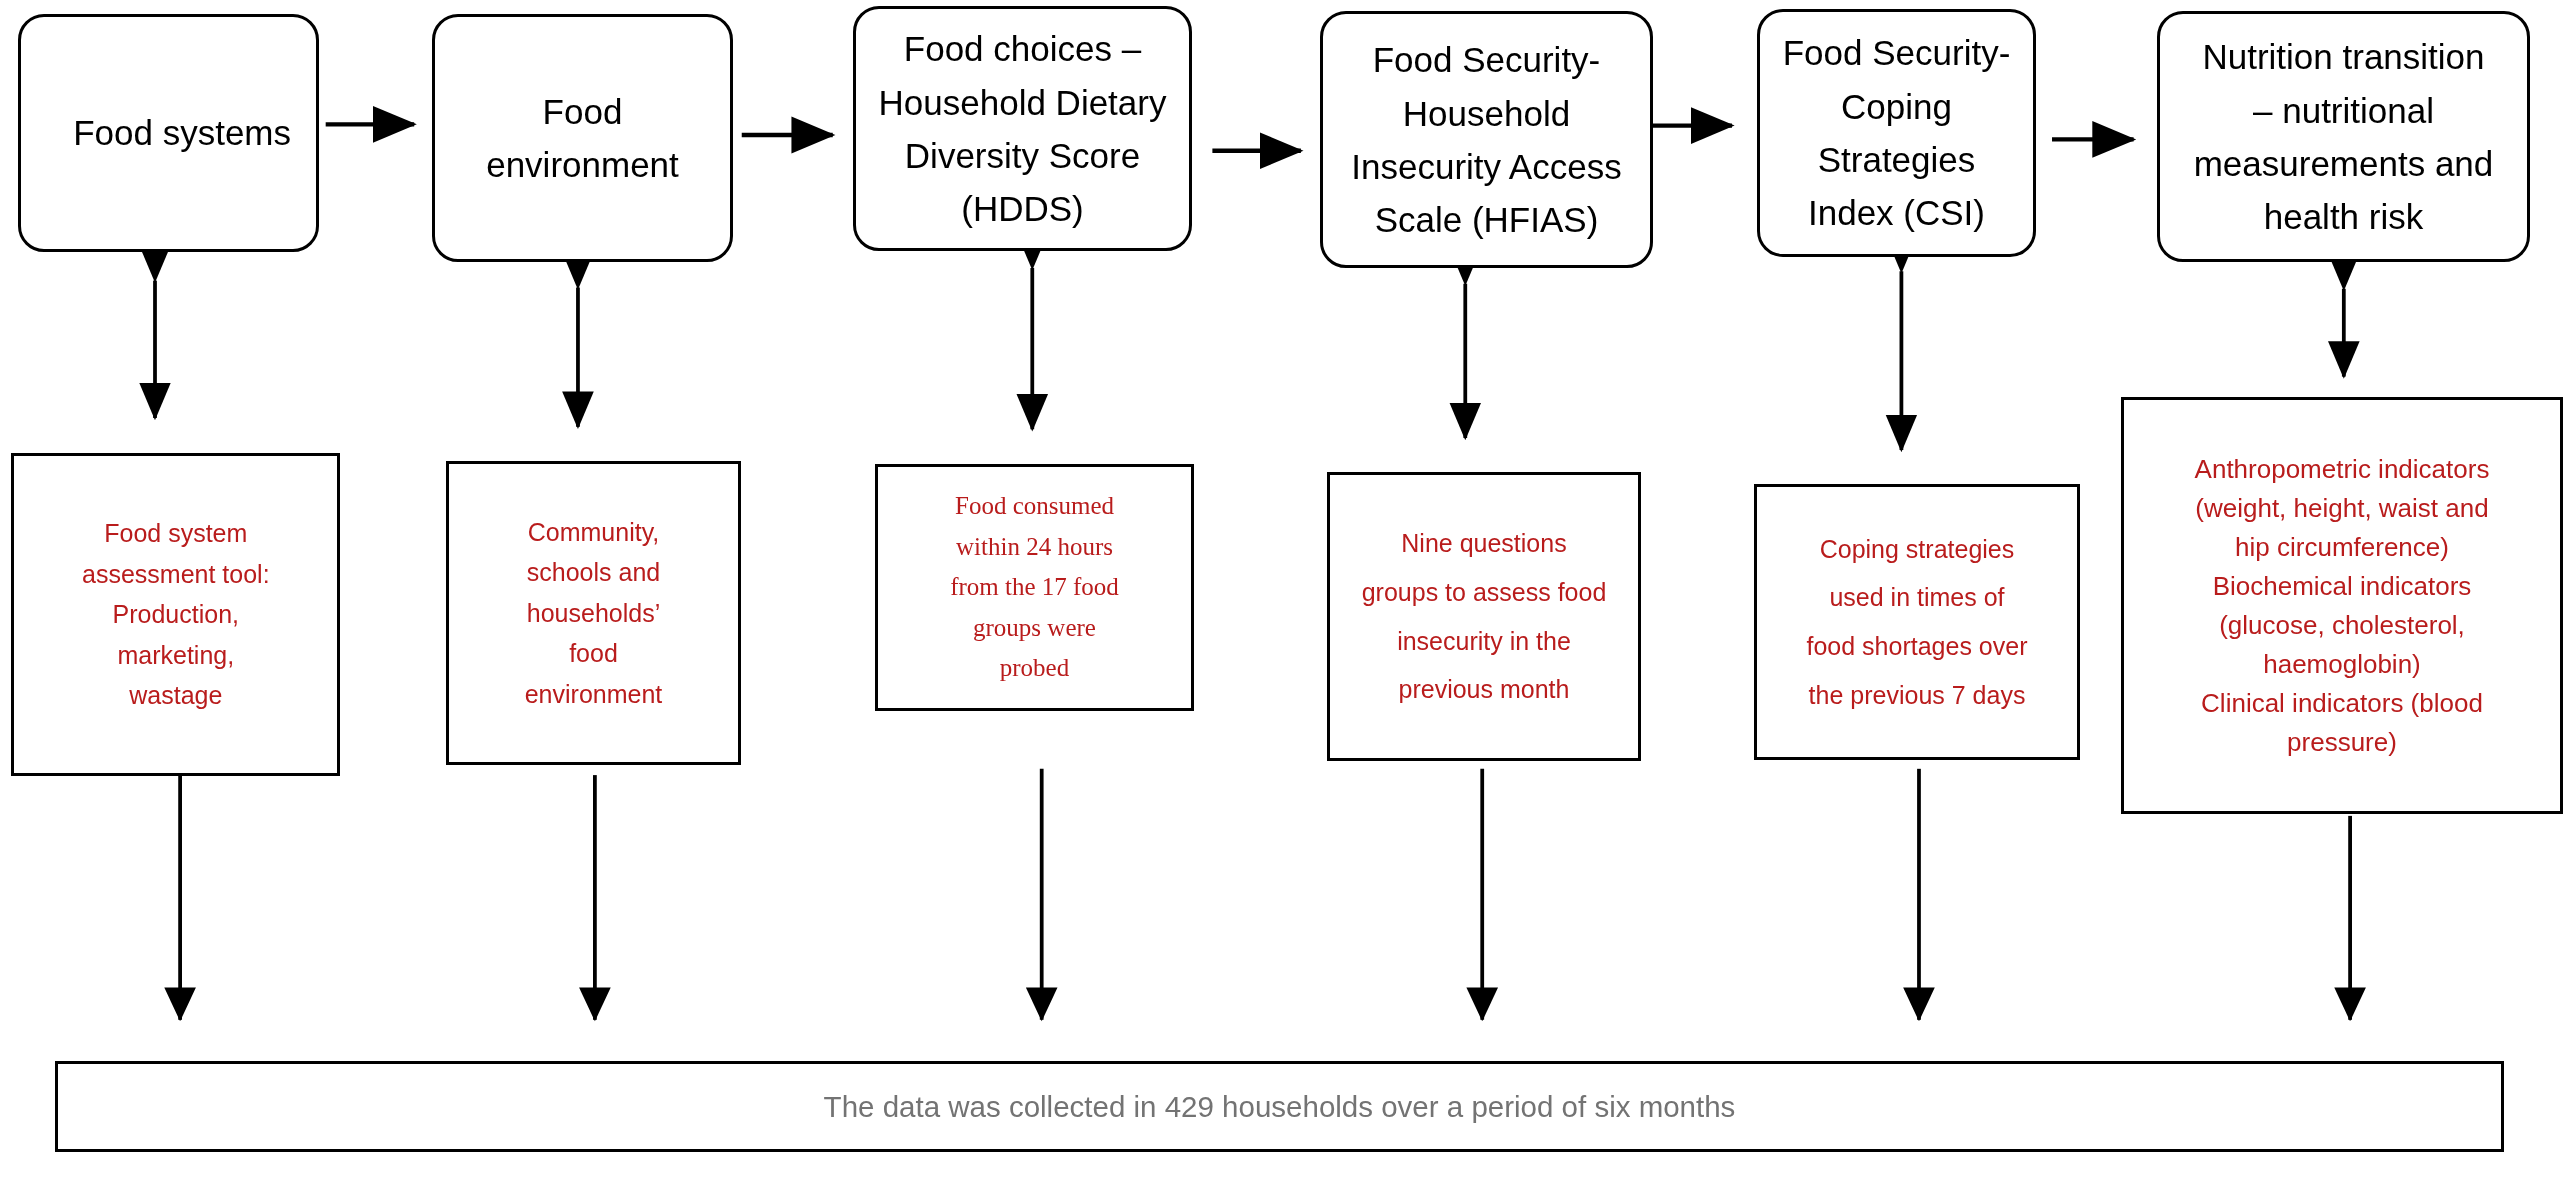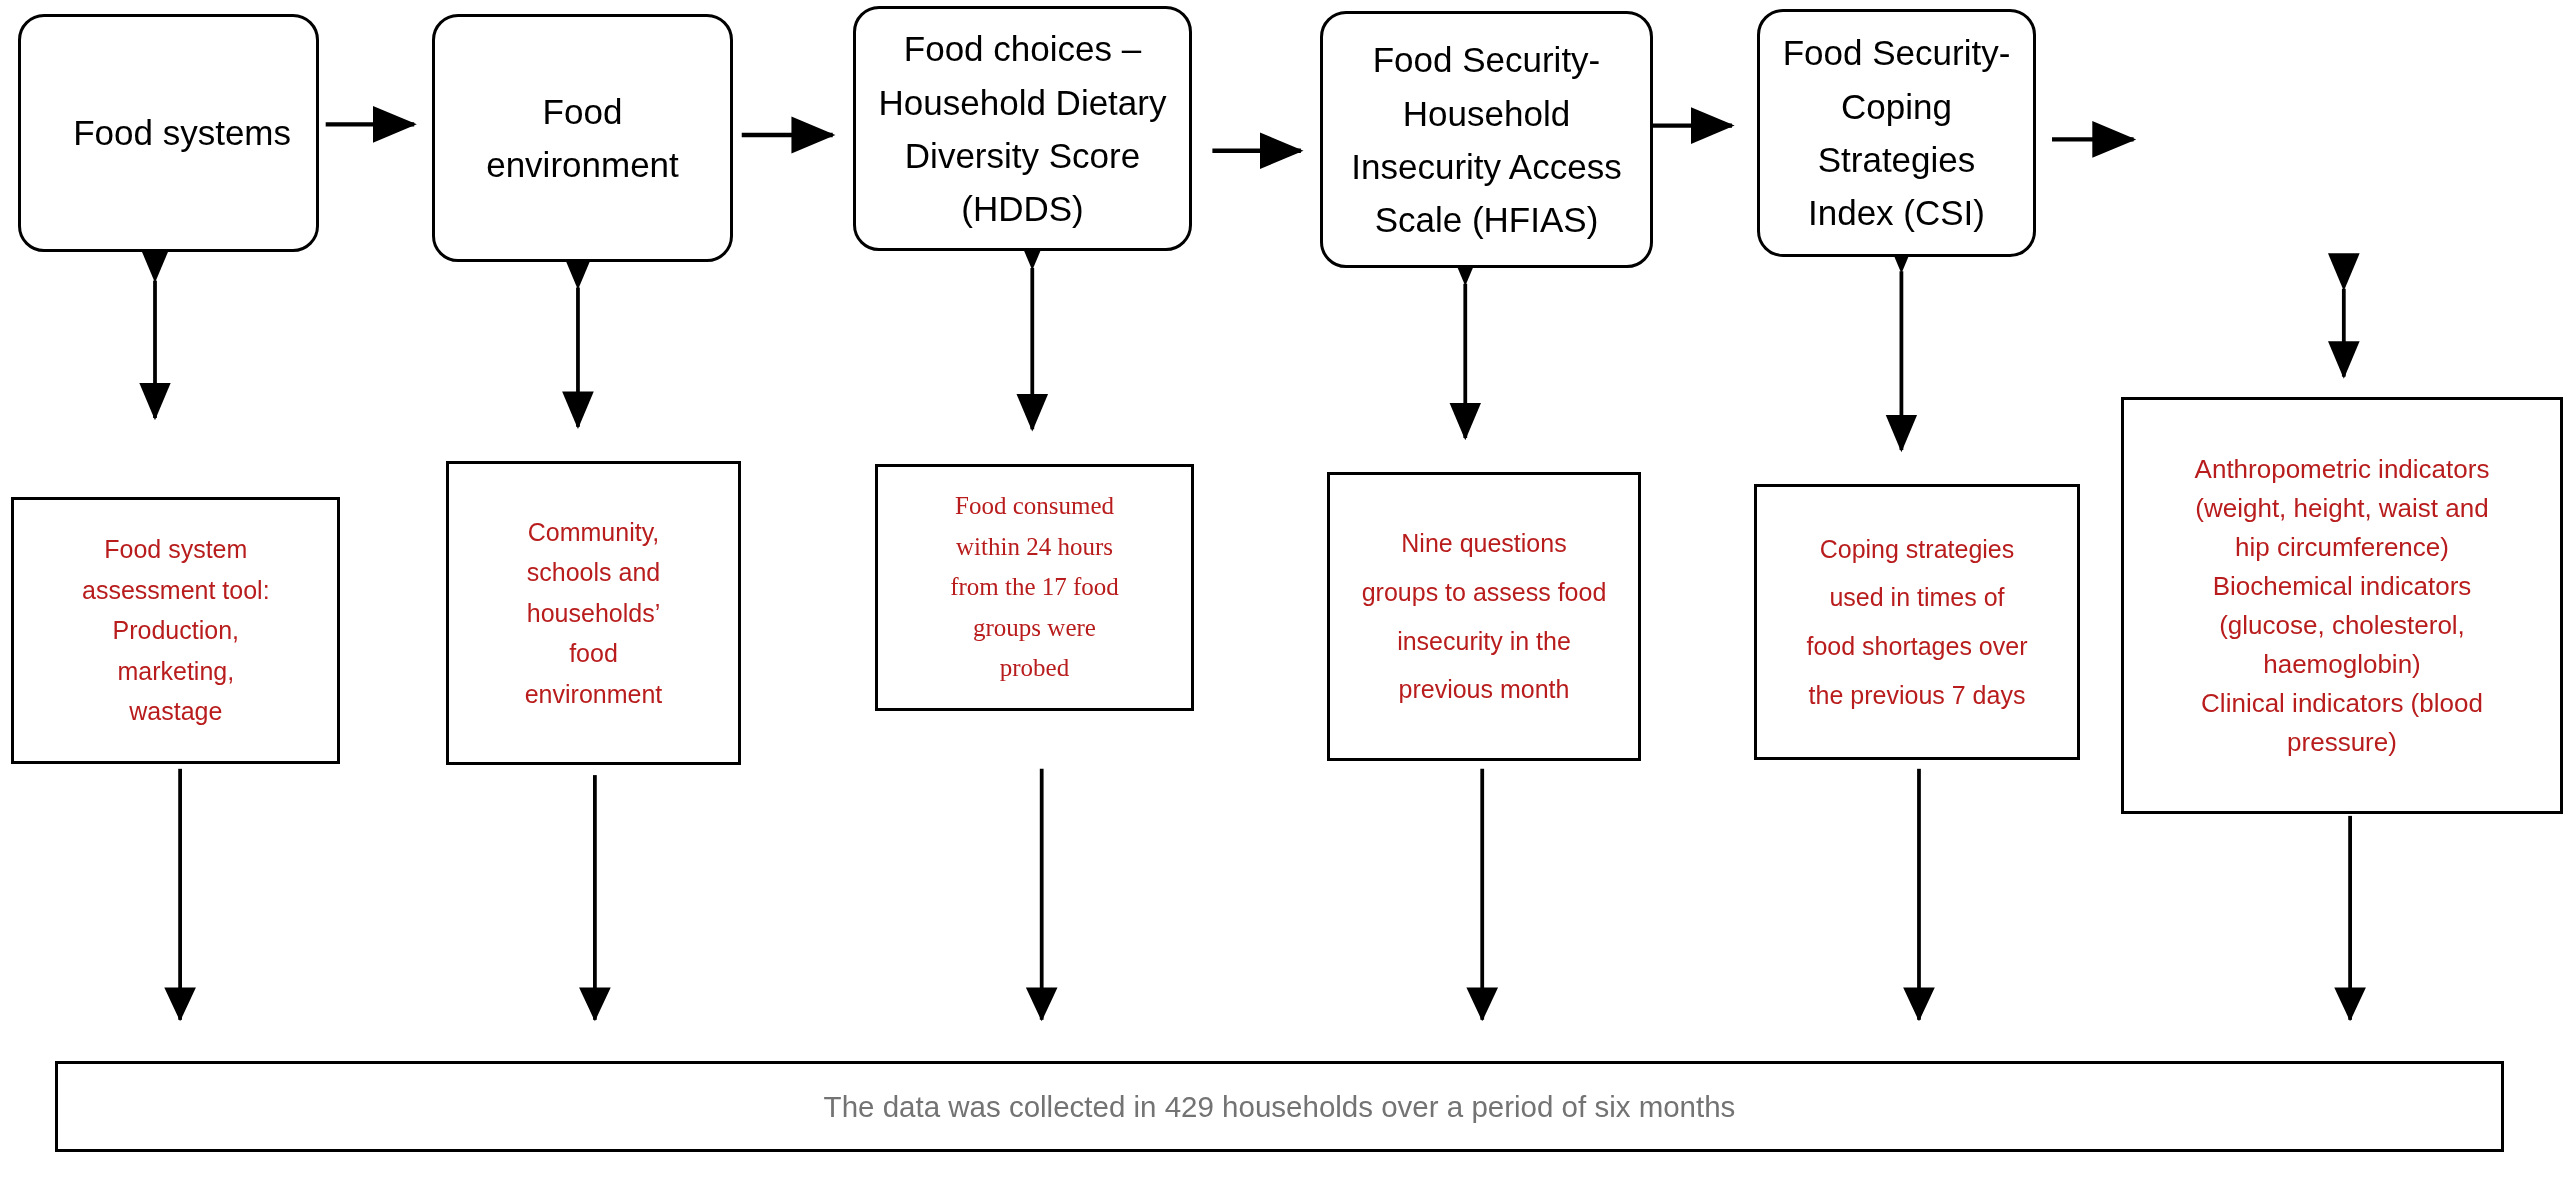--- a/index.html
+++ b/index.html
@@ -147,22 +147,28 @@
 Scale (HFIAS)</span>
   </div>
 
   <div class="proc-box" style="left:1757px; top:8.8px; width:279px; height:248px;">
     <span style="white-space:pre-line;">Food Security-
 Coping
 Strategies
 Index (CSI)</span>
   </div>
 
-
-  <div class="detail-box tight" style="left:11.3px; top:453px; width:329px; height:267px;margin-top:44px;">
+  <div class="proc-box" style="left:2157px; top:11.3px; width:373px; height:251px;">
+    <span style="white-space:pre-line;">Nutrition transition
+– nutritional
+measurements and
+health risk</span>
+  </div>
+
+  <div class="detail-box tight" style="left:11.3px; top:453px; width:329px; height:323px;">
     <span style="white-space:pre-line;">Food system
 assessment tool:
 Production,
 marketing,
 wastage</span>
   </div>
 
   <div class="detail-box tight" style="left:446px; top:461px; width:295px; height:304px;">
     <span style="white-space:pre-line;">Community,
 schools and

